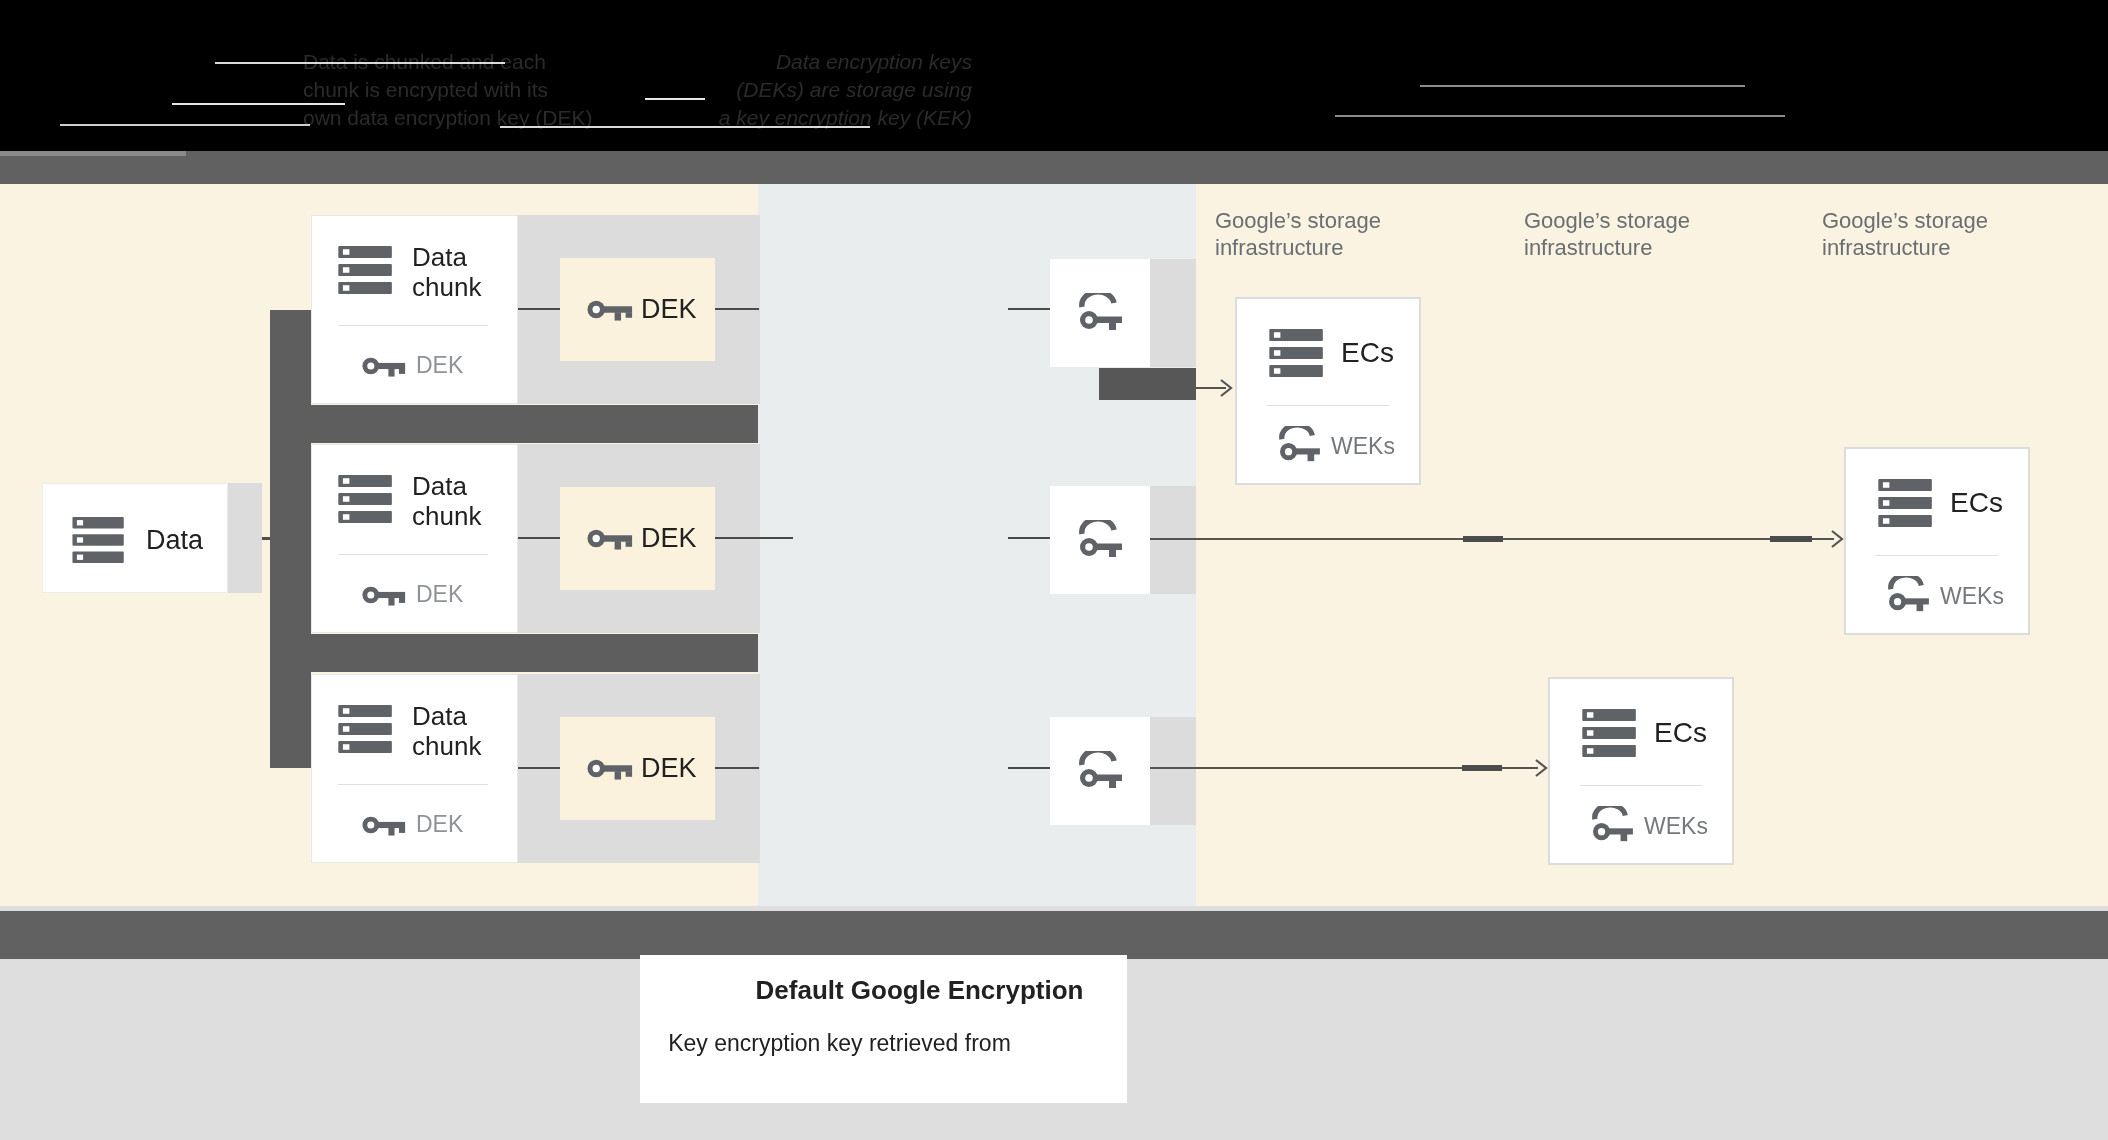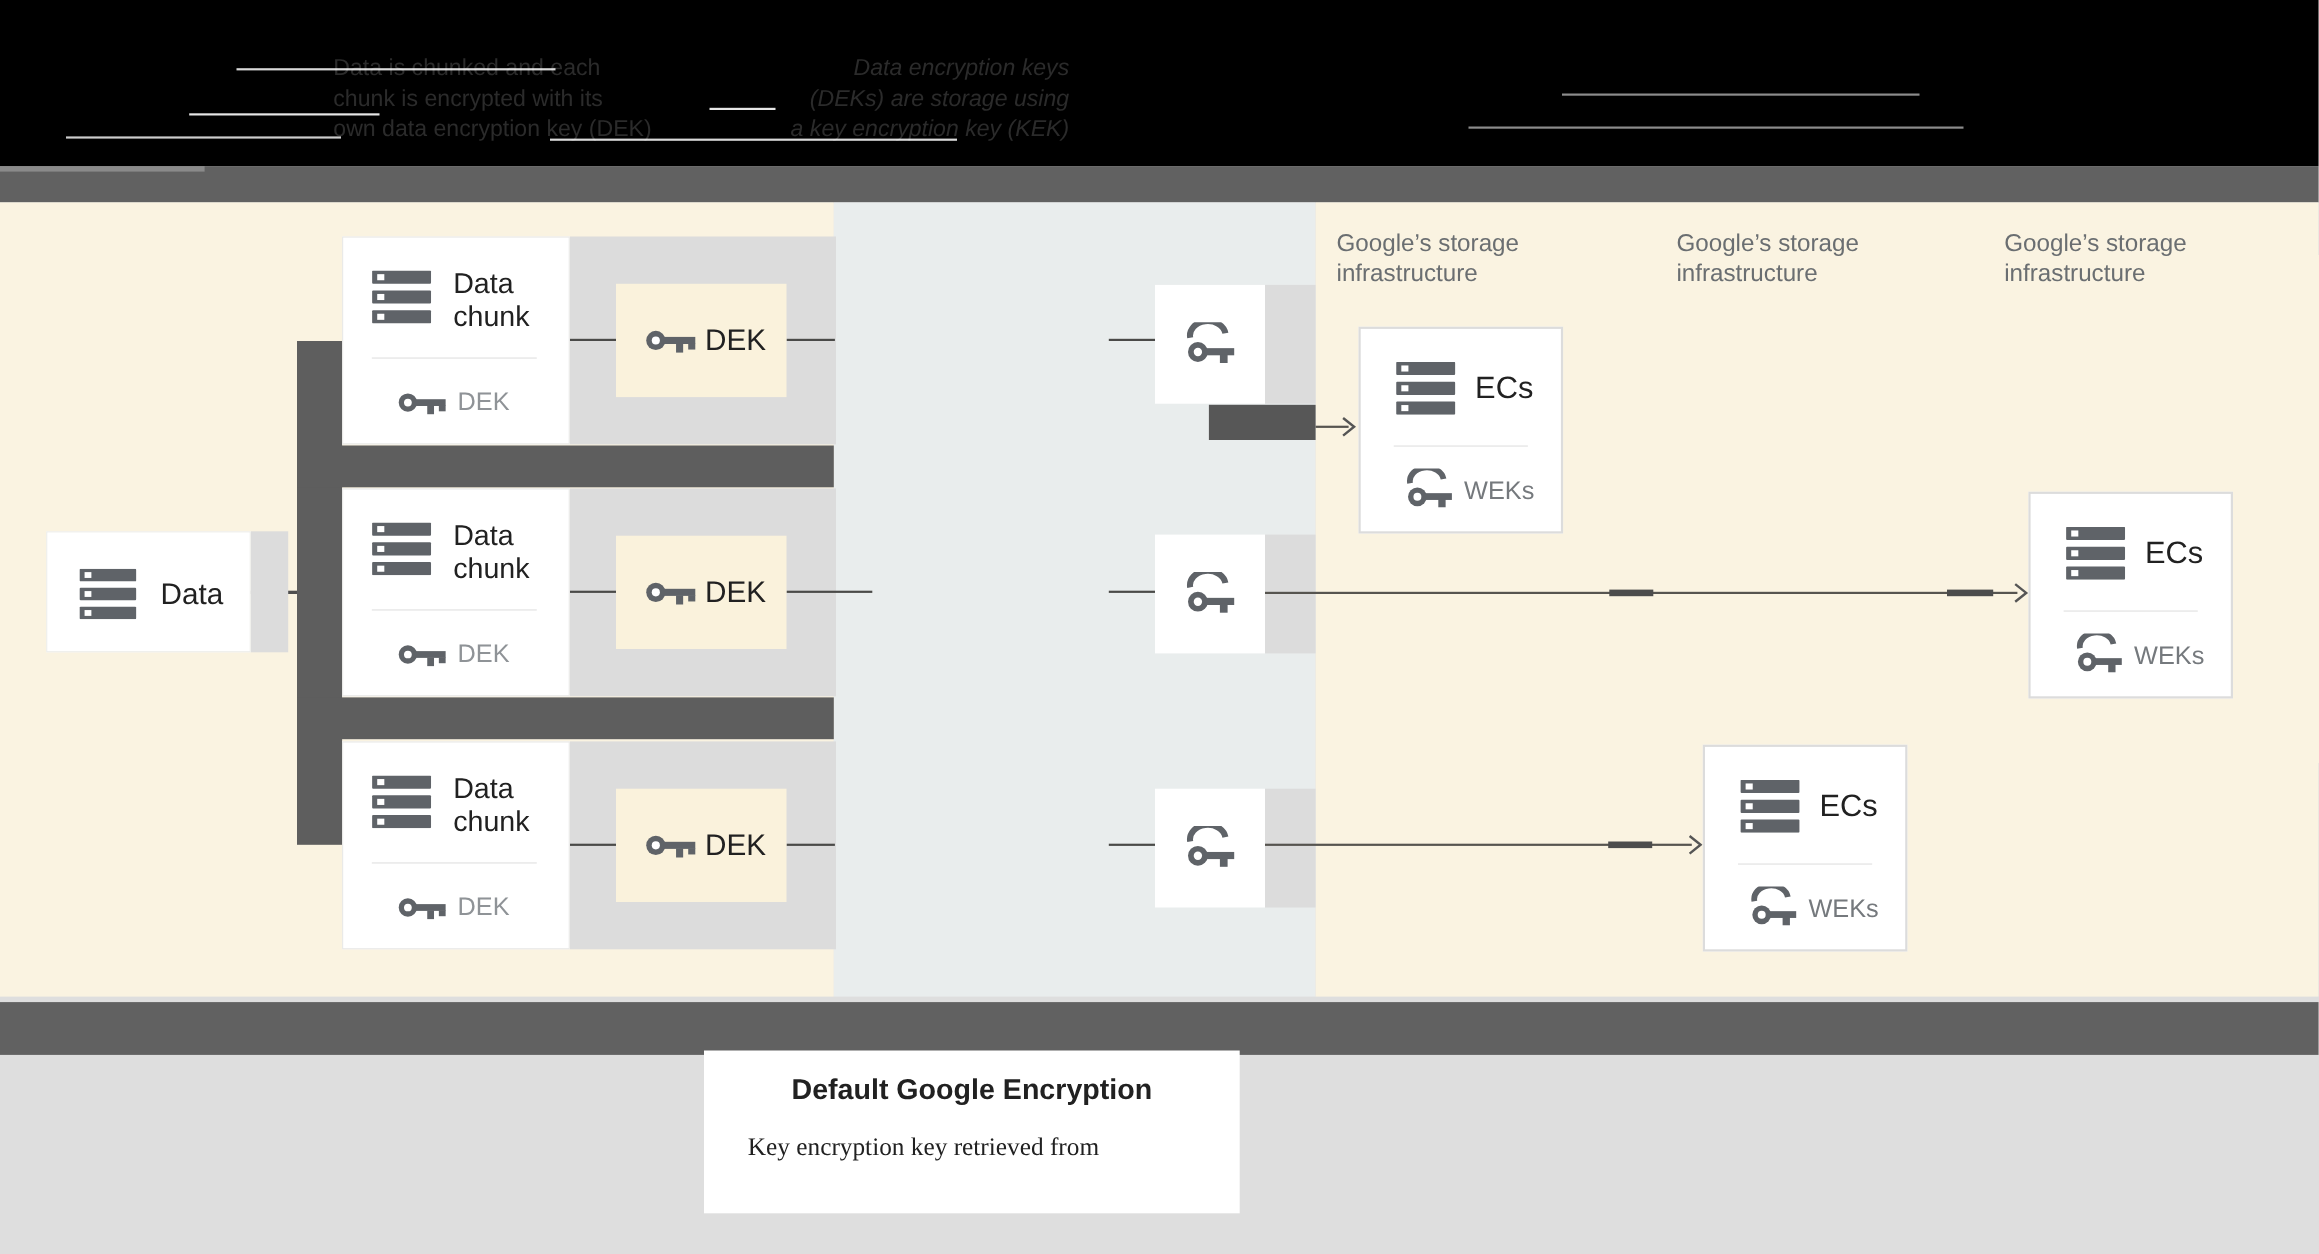--- a/index.html
+++ b/index.html
@@ -26,21 +26,21 @@
   .keybox{background:#fff;}
   .ecbox{background:#fff;border:2px solid #dcdcdc;box-sizing:border-box;}
   .divider{background:#e0e0e0;height:1px;}
   .dk-text{color:#212121;}
   .gy-text{color:#8f9397;}
   .zone-label{color:#6a6e71;font-size:22px;line-height:27px;}
   .big{font-size:27px;}
   .med{font-size:26px;line-height:30px;}
   .small{font-size:23px;}
   .capbox{background:#fff;text-align:center;}
-  .cap-title{font-size:26px;font-weight:bold;color:#212121;}
+  .cap-title{font-size:26px;font-weight:bold;color:#212121;padding-left:36px;}
   .cap-body{font-size:23px;color:#212121;}
   svg{display:block;}
 </style>
 </head>
 <body>
 
 <div id="root">
 
   <div class="abs hdr" style="left:0;top:0;width:2108px;height:151px;"></div>
 
@@ -424,16 +424,16 @@
           </g>
         <circle cx="12" cy="27" r="3.8" fill="#fff"></circle>
       </svg>
     </span>
     <span class="abs small" style="left:94px;top:134px;color:#75797d;">WEKs</span>
   </div>
 
   <div class="abs band" style="left:0;top:911px;width:2108px;height:48px;"></div>
   <div class="abs capbox" style="left:640px;top:955px;width:487px;height:148px;">
     <div class="abs cap-title" style="left:0;top:20px;width:487px;">Default Google Encryption</div>
-    <div class="abs cap-body" style="left:0;top:75px;width:399px;font-family:Liberation Serif, serif;">Key encryption key retrieved from</div>
+    <div class="abs cap-body" style="left:0;top:75px;width:399px;">Key encryption key retrieved from</div>
   </div>
 
 </div>
 
 </body></html>

